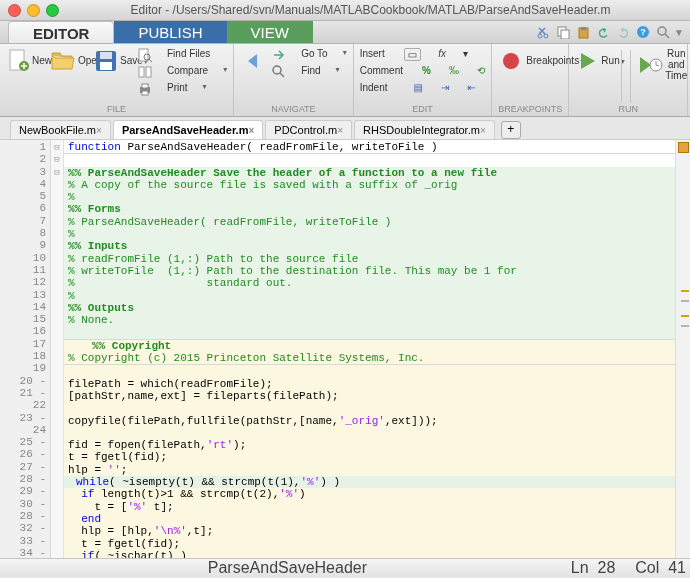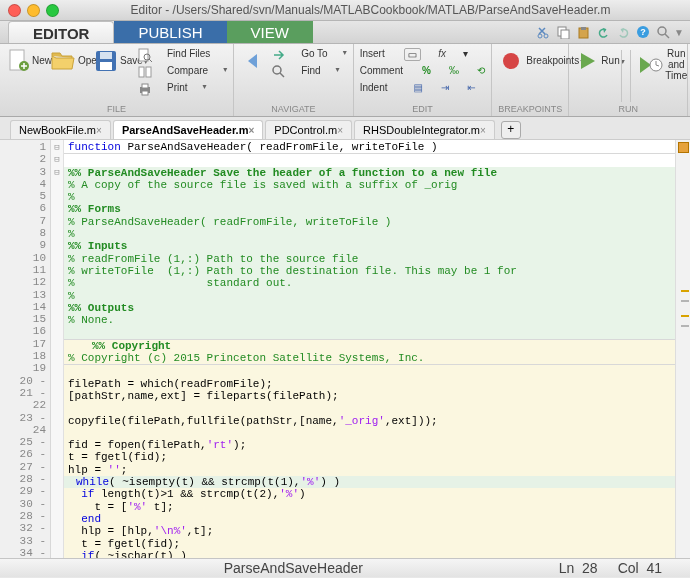--- a/index.html
+++ b/index.html
@@ -34,21 +34,21 @@
   .fold-gutter div { text-align: center; }
   .code { flex: 1; font-family: Menlo, "Courier New", monospace; font-size: 11px; white-space: pre; line-height: 12.3px; overflow:hidden; padding-top:1px;}
   .code .line { padding-left: 4px; height:12.3px;}
   .line.rule { border-top: 1px solid #d8d8d8; padding-left: 28px; }
   .line.hl-green { background: #e8f4e8; }
   .line.hl-yellow { background: #fbf7e0; }
   .line.hl-active { background: #e6f2e6; padding-left: 12px; }
   .kw { color: #0000dd; } .com { color: #228B22; } .comb { color: #228B22; font-weight: bold; } .str { color: #A020F0; } .txt{color:#000;}
   .scrolltrack { width: 14px; background: #f2f2f2; border-left: 1px solid #ddd; position:relative;}
   .mark { position:absolute; right:1px; width:8px; height:2px; background:#d9a300;}
-  .statusbar { height: 18px; background: linear-gradient(#f5f5f5,#e3e3e3); border-top: 1px solid #c5c5c5; display: flex; align-items: center; font-size: 14px; color: #444; padding: 0 28px;}
+  .statusbar { height: 18px; background: linear-gradient(#f5f5f5,#e3e3e3); border-top: 1px solid #c5c5c5; display: flex; align-items: center; font-size: 16px; color: #444; padding: 0 4px;}
   .statusbar .left { flex: 1; text-align:center;}
   .drop::after{content:" ▾"; font-size:8px; color:#666;}
   svg{display:block;}
   .sep-in { width:1px; background:#c5c5c5; margin: 2px 2px; align-self:stretch;}
   .qat { margin-left:auto; display:flex; gap:2px; align-items:center; padding:0 6px;}
   .qat .qb{ width:18px; height:16px; display:flex; align-items:center; justify-content:center; cursor:pointer;}
   .drop-arrow { font-size: 8px; color: #666; margin-left: 1px; }
 </style>
 </head>
 <body>

